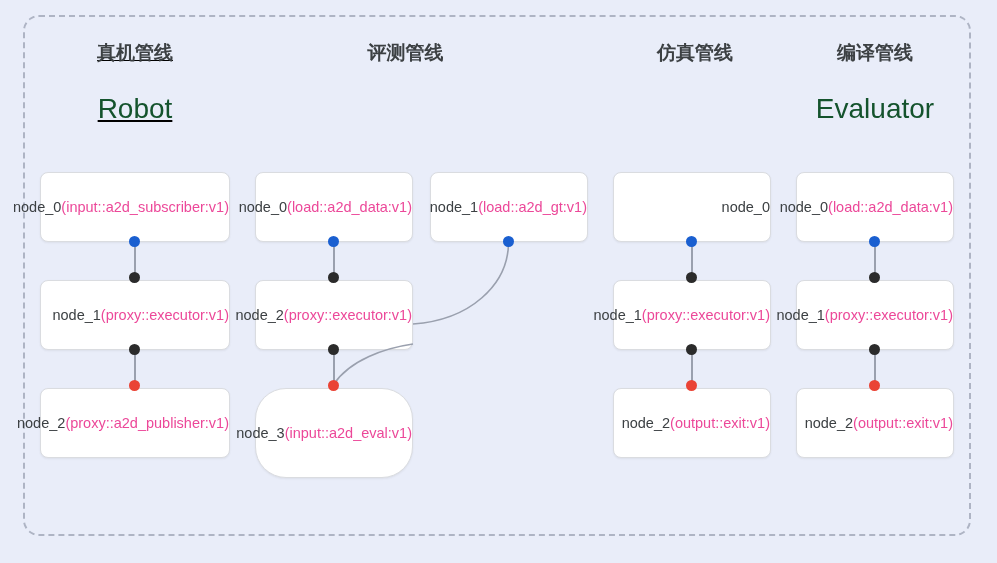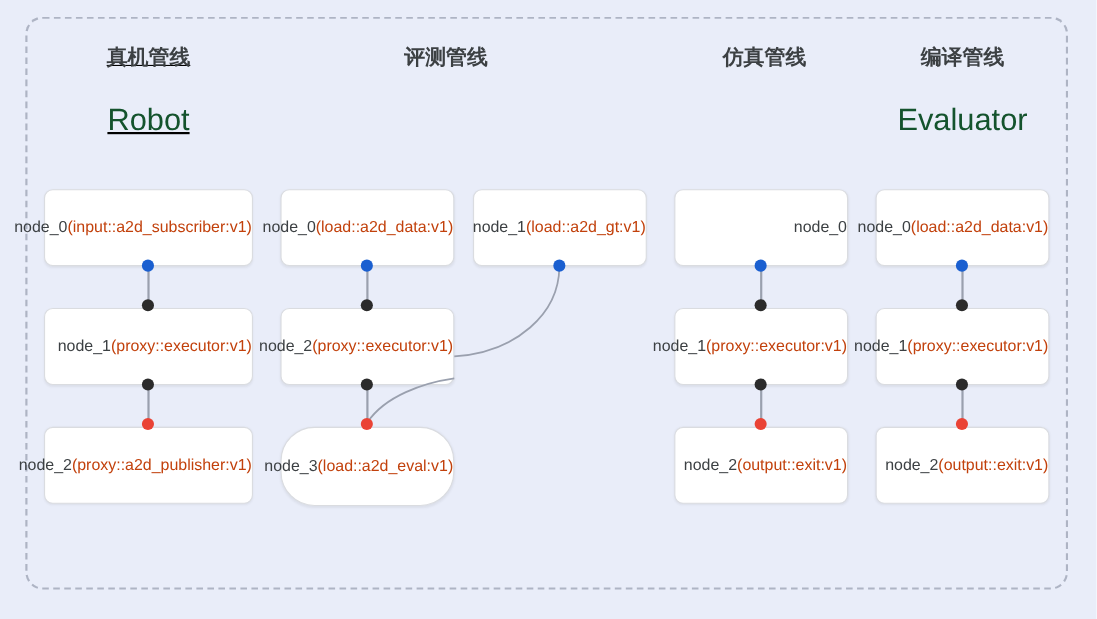--- a/index.html
+++ b/index.html
@@ -60,21 +60,21 @@
     box-shadow: 0 1px 2px rgba(60,64,67,0.08);
   }
   .node-title {
     font-size: 14.5px;
     color: #3c4043;
     line-height: 21px;
     white-space: nowrap;
   }
   .node-sub {
     font-size: 14.5px;
-    color: #c2410c;
+    color: #ec4899;
     line-height: 21px;
     white-space: nowrap;
   }
   .port {
     position: absolute;
     width: 11px;
     height: 11px;
     border-radius: 50%;
     z-index: 5;
   }
@@ -145,23 +145,23 @@
       <div class="link-line" style="left: 333px; top: 242px; height: 36px;"></div>
       <div class="link-line" style="left: 333px; top: 350px; height: 36px;"></div>
       <div class="node-box" style="left: 255px; top: 172px; width: 158px; height: 70px;">
         <div class="node-title">node_0</div>
         <div class="node-sub">(load::a2d_data:v1)</div>
       </div>
       <div class="node-box" style="left: 255px; top: 280px; width: 158px; height: 70px;">
         <div class="node-title">node_2</div>
         <div class="node-sub">(proxy::executor:v1)</div>
       </div>
-      <div class="node-box" style="left: 255px; top: 388px; width: 158px; height: 72px; border-radius: 31px;">
+      <div class="node-box" style="left: 255px; top: 388px; width: 158px; height: 90px; border-radius: 31px;">
         <div class="node-title">node_3</div>
-        <div class="node-sub">(load::a2d_eval:v1)</div>
+        <div class="node-sub">(input::a2d_eval:v1)</div>
       </div>
       <div class="port blue" style="left: 328px; top: 236px;"></div>
       <div class="port black" style="left: 328px; top: 272px;"></div>
       <div class="port black" style="left: 328px; top: 344px;"></div>
       <div class="port red" style="left: 328px; top: 380px;"></div>
       <div class="node-box" style="left: 430px; top: 172px; width: 158px; height: 70px;">
         <div class="node-title">node_1</div>
         <div class="node-sub">(load::a2d_gt:v1)</div>
       </div>
       <div class="port blue" style="left: 503px; top: 236px;"></div>

